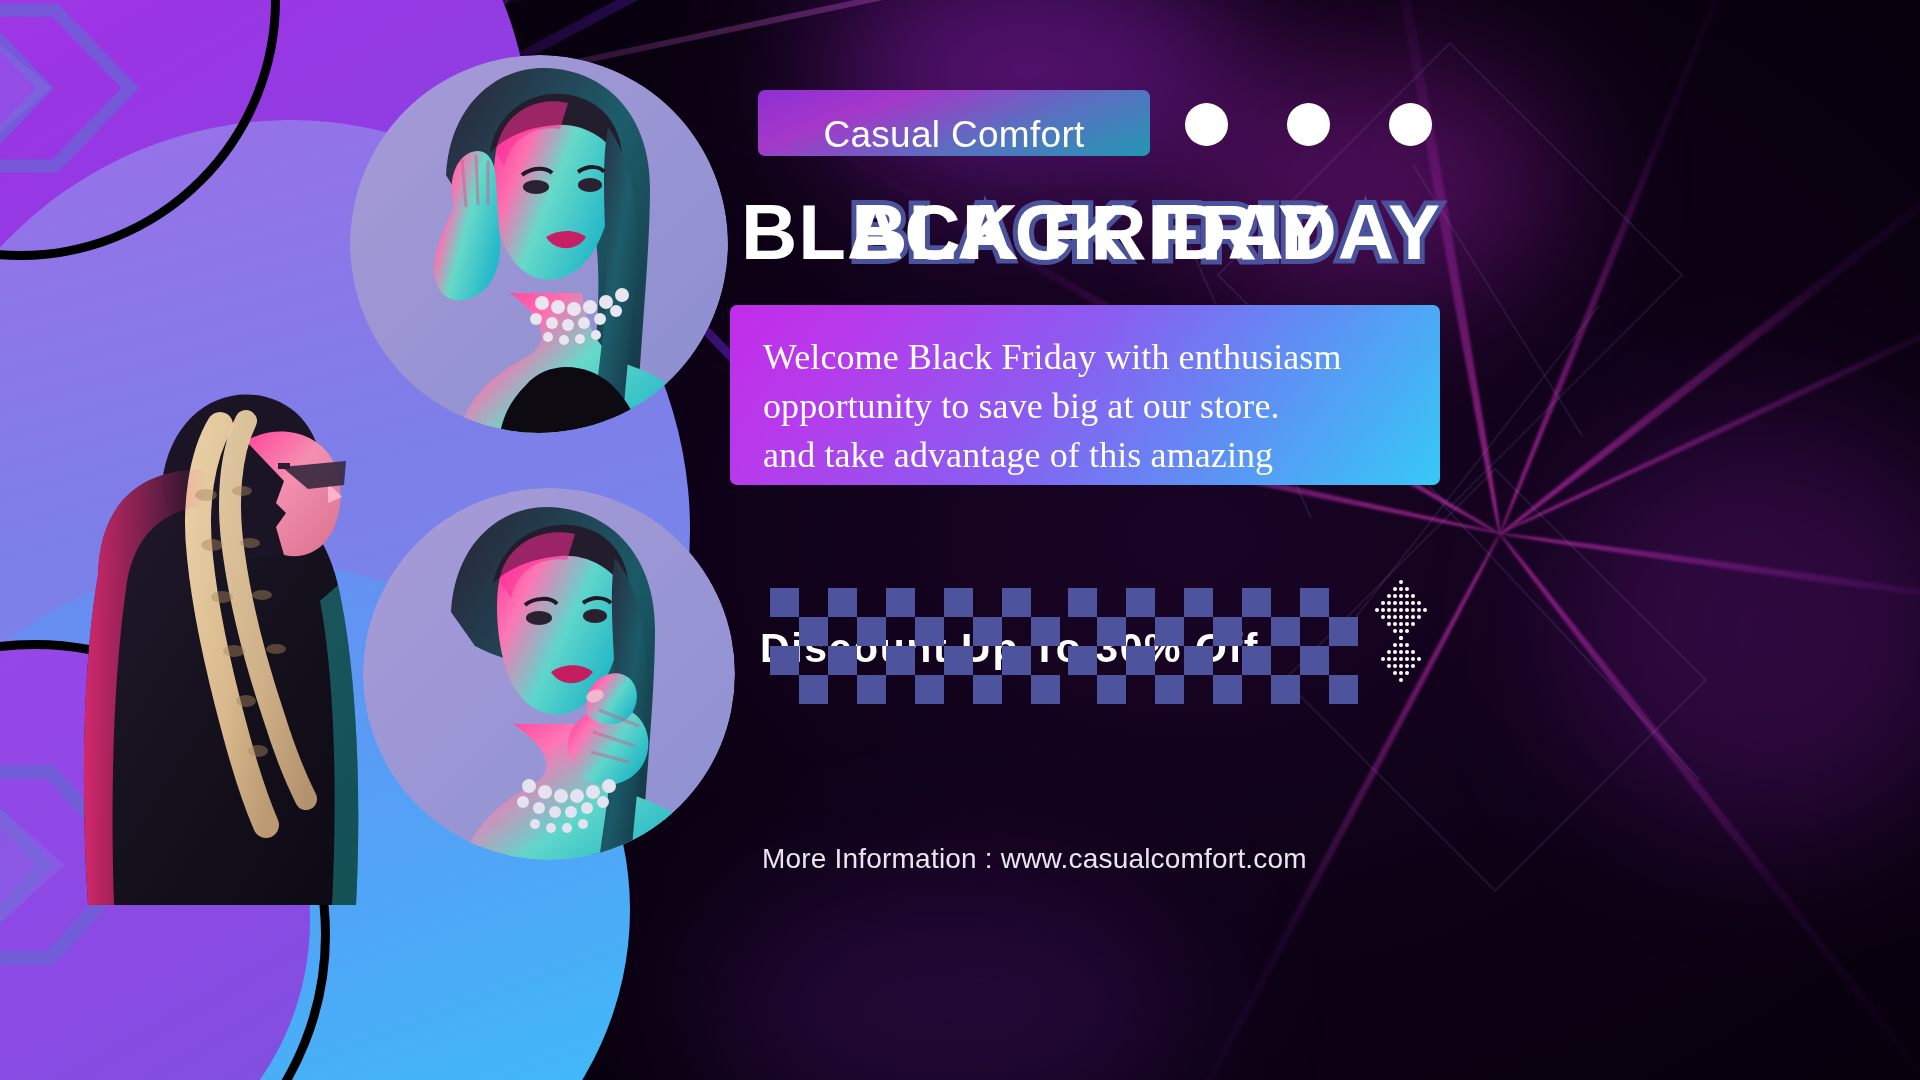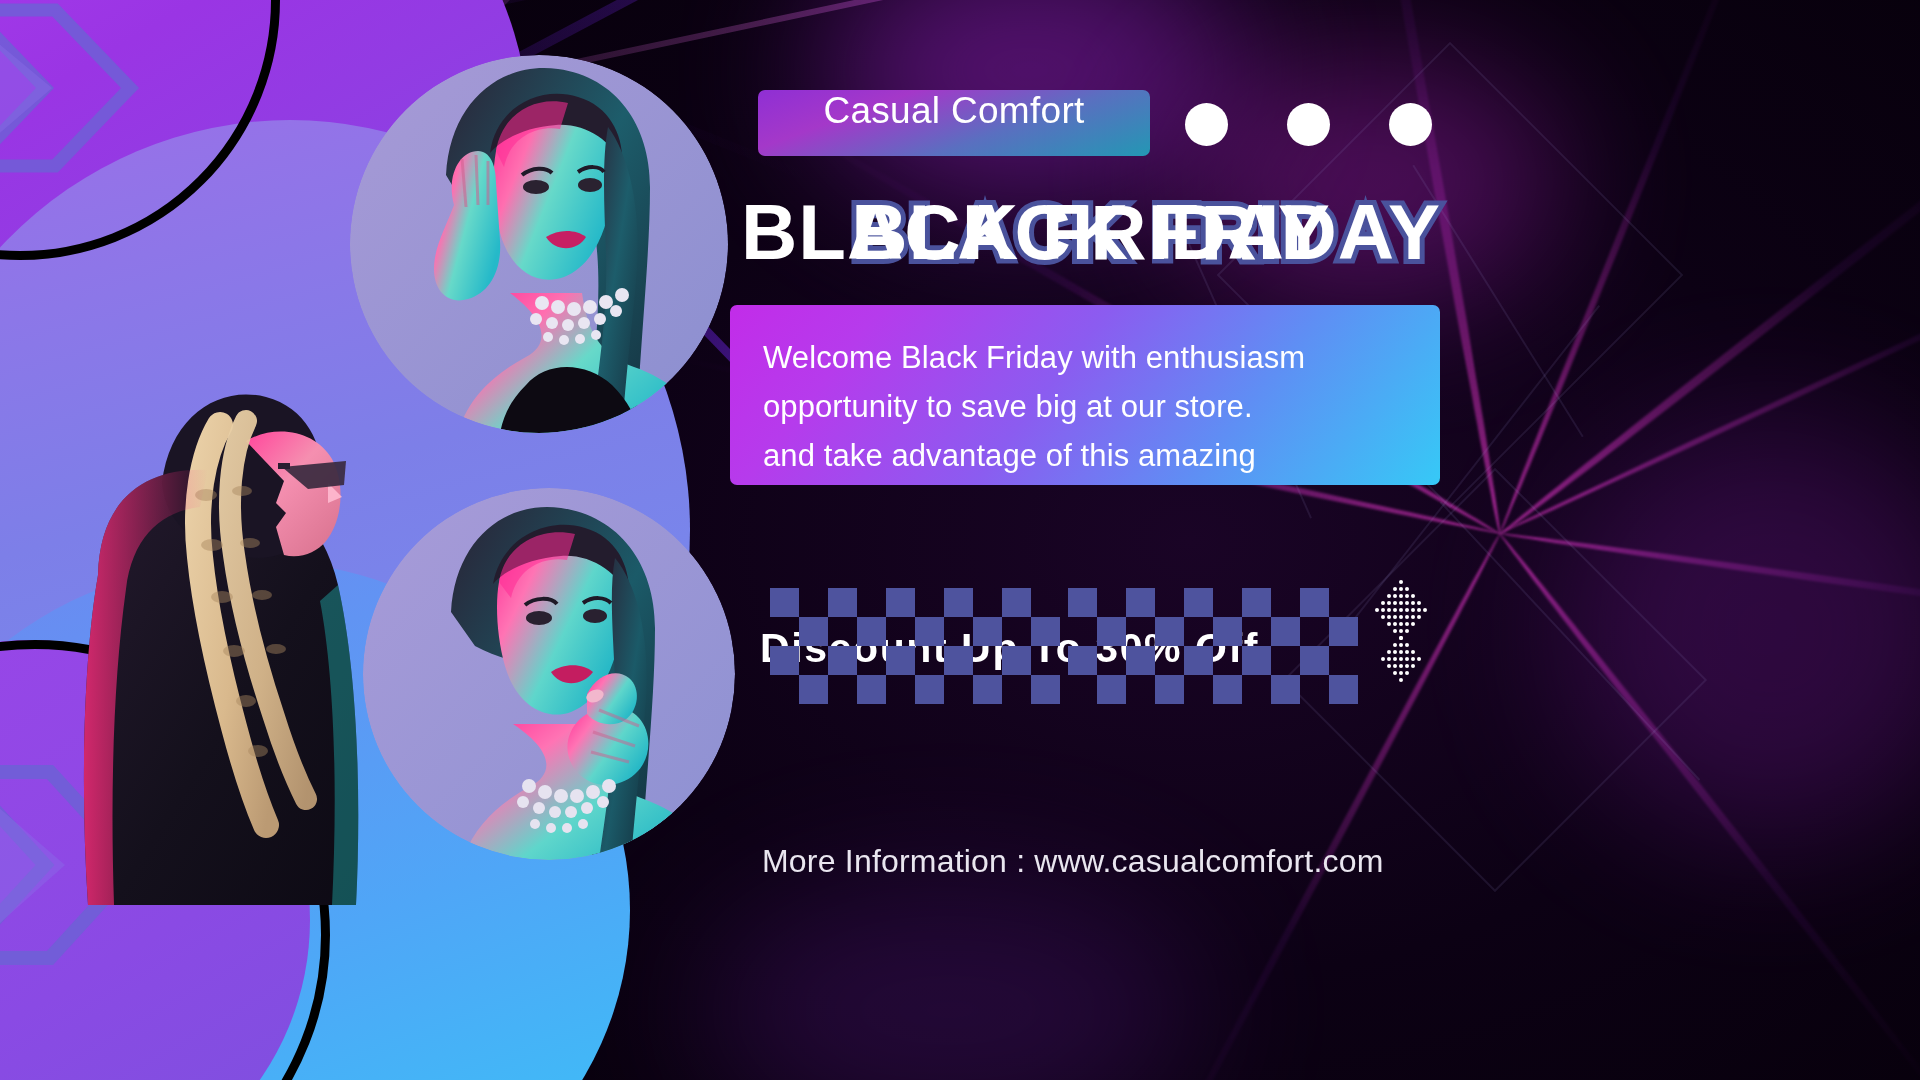--- a/index.html
+++ b/index.html
@@ -31,48 +31,48 @@
   .blob{position:absolute;border-radius:50%;}
   .ring{position:absolute;border-radius:50%;border:9px solid #000;}
   .chev{position:absolute;}
 
   
   .photo{position:absolute;border-radius:50%;overflow:hidden;}
 
   
   .badge{position:absolute;left:758px;top:90px;width:392px;height:66px;border-radius:7px;
     background:linear-gradient(160deg,#8f2fd4 0%,#a438c9 28%,#5a6fc0 62%,#2397b4 100%);
-    display:flex;align-items:flex-start;justify-content:center;}
+    display:flex;align-items:flex-end;justify-content:center;}
   .badge span{color:#fff;font-size:37px;letter-spacing:.3px;}
 
   .dot{position:absolute;width:43px;height:43px;border-radius:50%;background:#fff;top:103px;}
 
   .headline{position:absolute;left:741px;top:186px;width:700px;height:92px;text-align:right;}
   .headline .txt{font-size:78px;font-weight:bold;color:#fff;letter-spacing:1px;
     -webkit-text-stroke:10px #4a529c;paint-order:stroke fill;white-space:nowrap;
     line-height:92px;}
   .headline .txt-top{position:absolute;left:0;top:0;-webkit-text-stroke:0;color:#fff;}
 
   .para{position:absolute;left:730px;top:305px;width:710px;height:180px;border-radius:7px;
     background:linear-gradient(128deg,#c22ce9 0%,#b63bec 18%,#8b5cf0 45%,#5f8ef4 70%,#36c9f6 100%);
     padding:28px 0 0 33px;}
-  .para p{color:#fff;font-size:31px;line-height:49px;letter-spacing:.1px;}
+  .para p{color:#fff;font-size:36px;line-height:49px;letter-spacing:.1px;font-family:Liberation Serif, serif;}
 
   .discount{position:absolute;left:760px;top:625px;white-space:nowrap;
     color:#fff;font-size:41px;font-weight:bold;letter-spacing:1.6px;}
 
   .checks{position:absolute;}
   .chk-row{display:flex;}
   .chk{width:29px;height:29px;}
   .chk.on{background:#4e539e;}
   .chk.off{background:transparent;}
 
   .diamond{position:absolute;left:1368px;top:578px;width:66px;height:116px;}
 
-  .more{position:absolute;left:762px;top:843px;color:#e9e6ef;font-size:32px;letter-spacing:.2px;
+  .more{position:absolute;left:762px;top:843px;color:#e9e6ef;font-size:28px;letter-spacing:.2px;
         white-space:nowrap;}
 </style>
 </head>
 <body>
 
 <div id="stage">
 
   <div class="bg-base"></div>
 
   <div>

